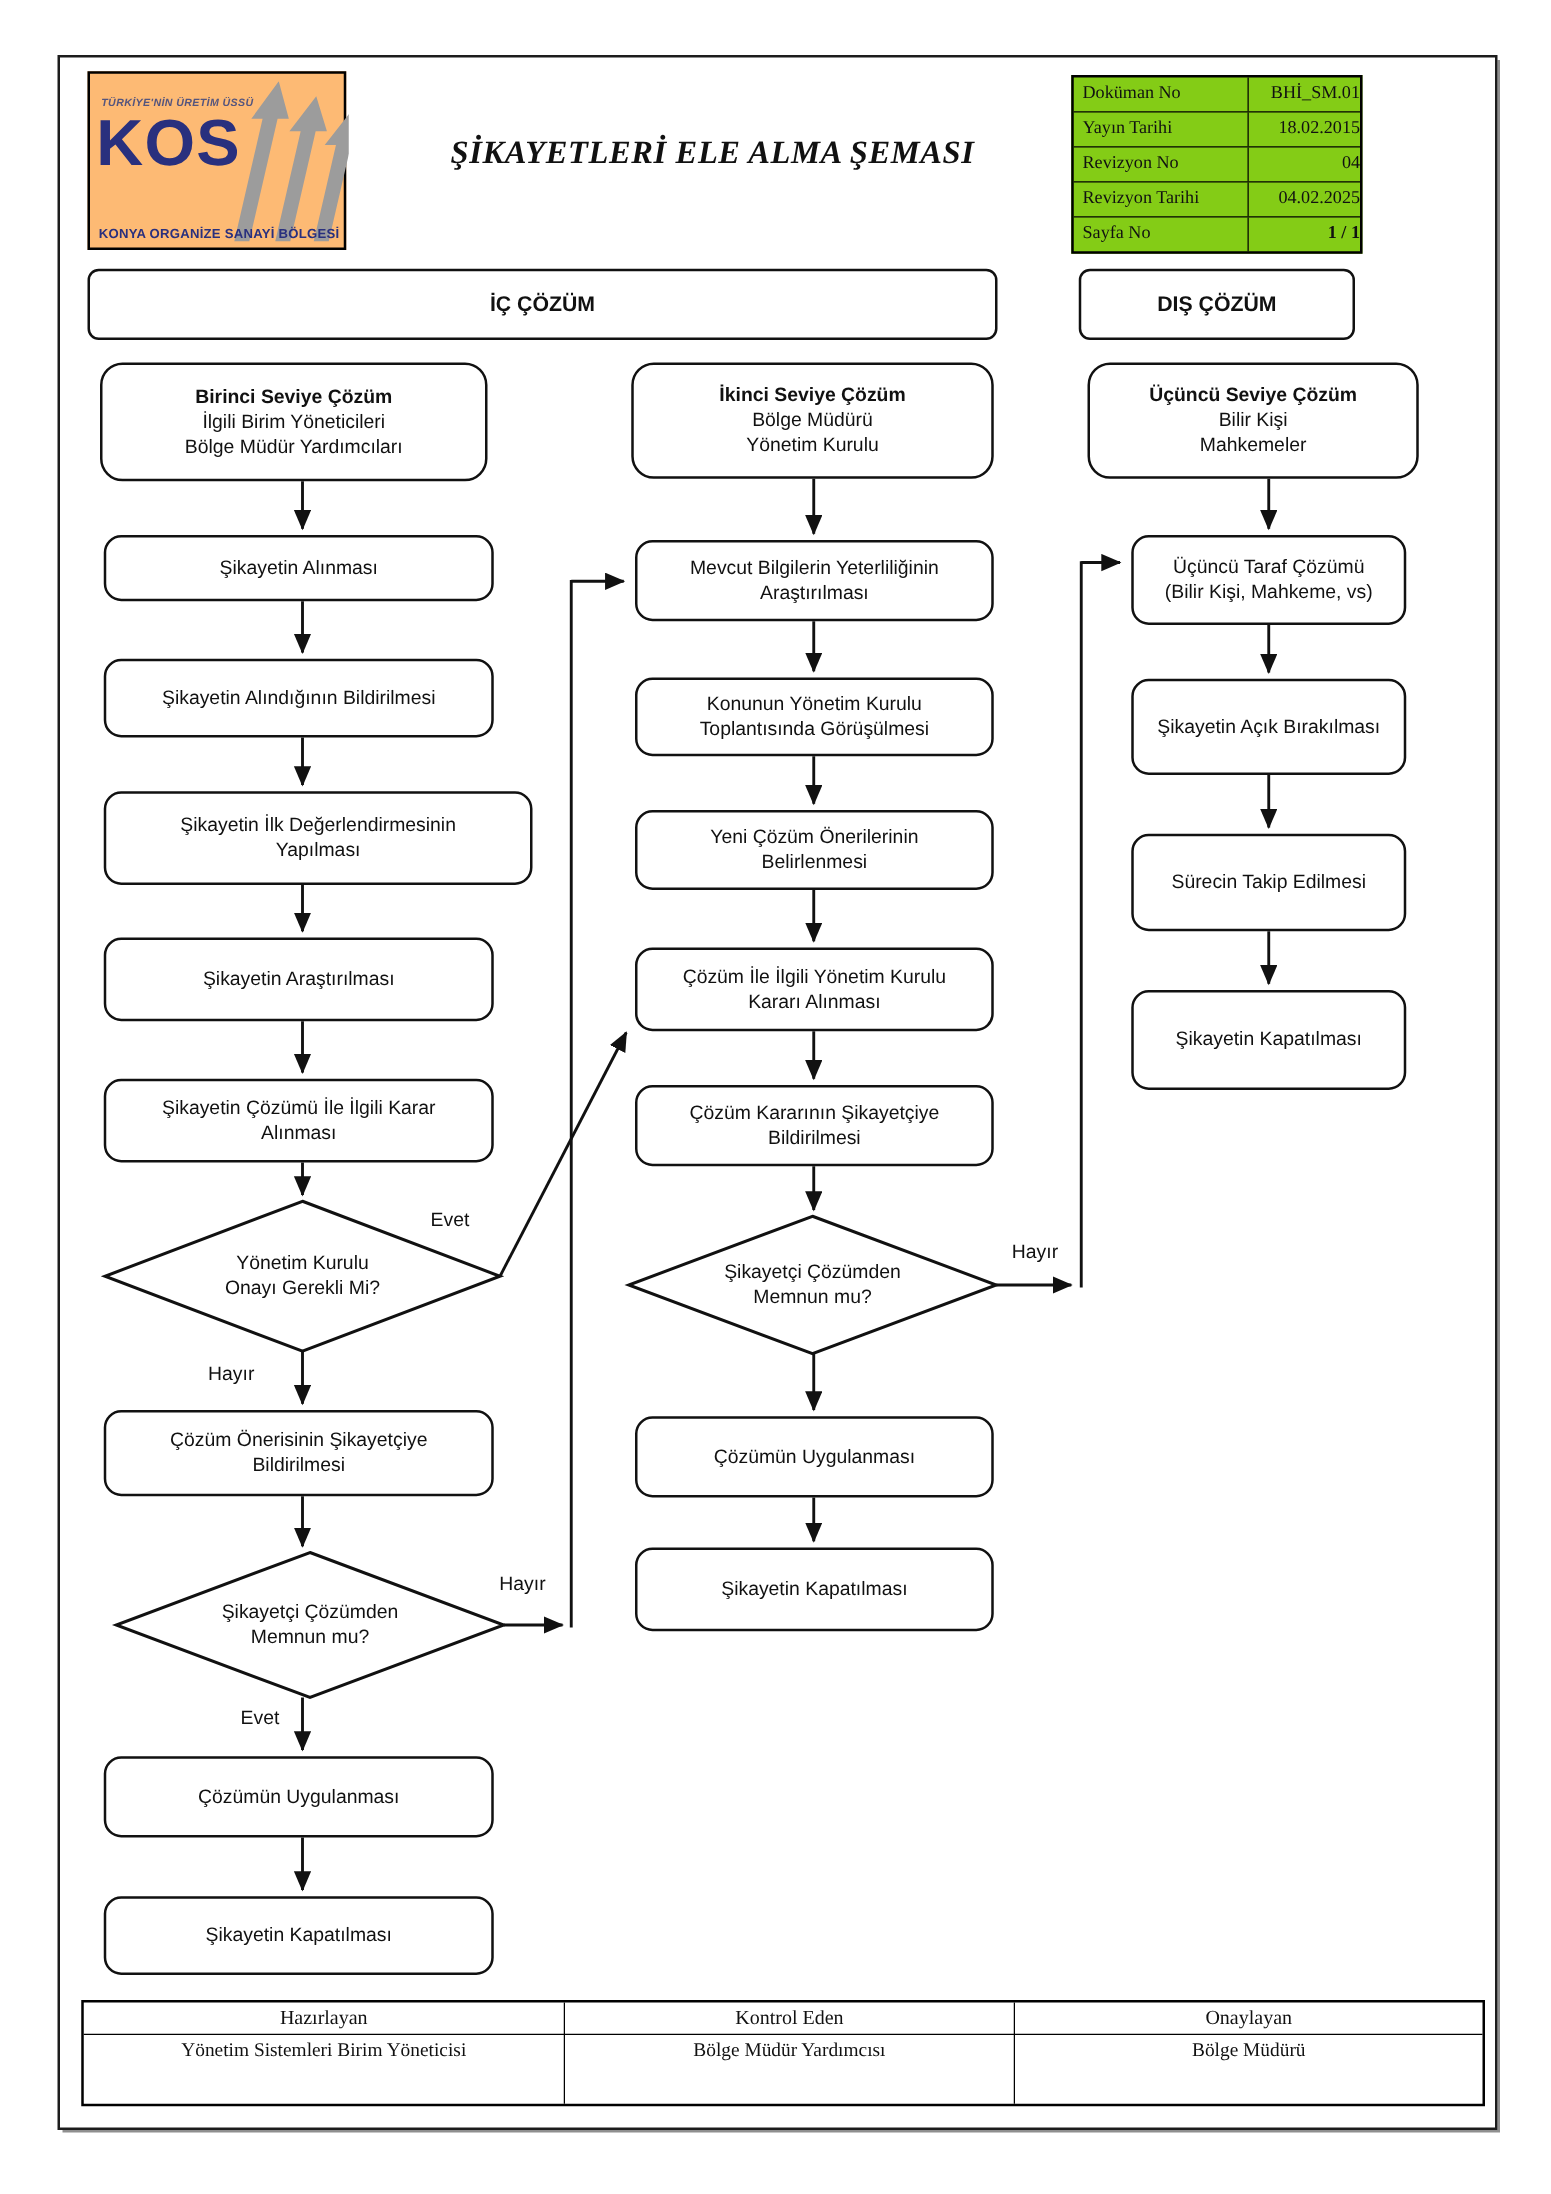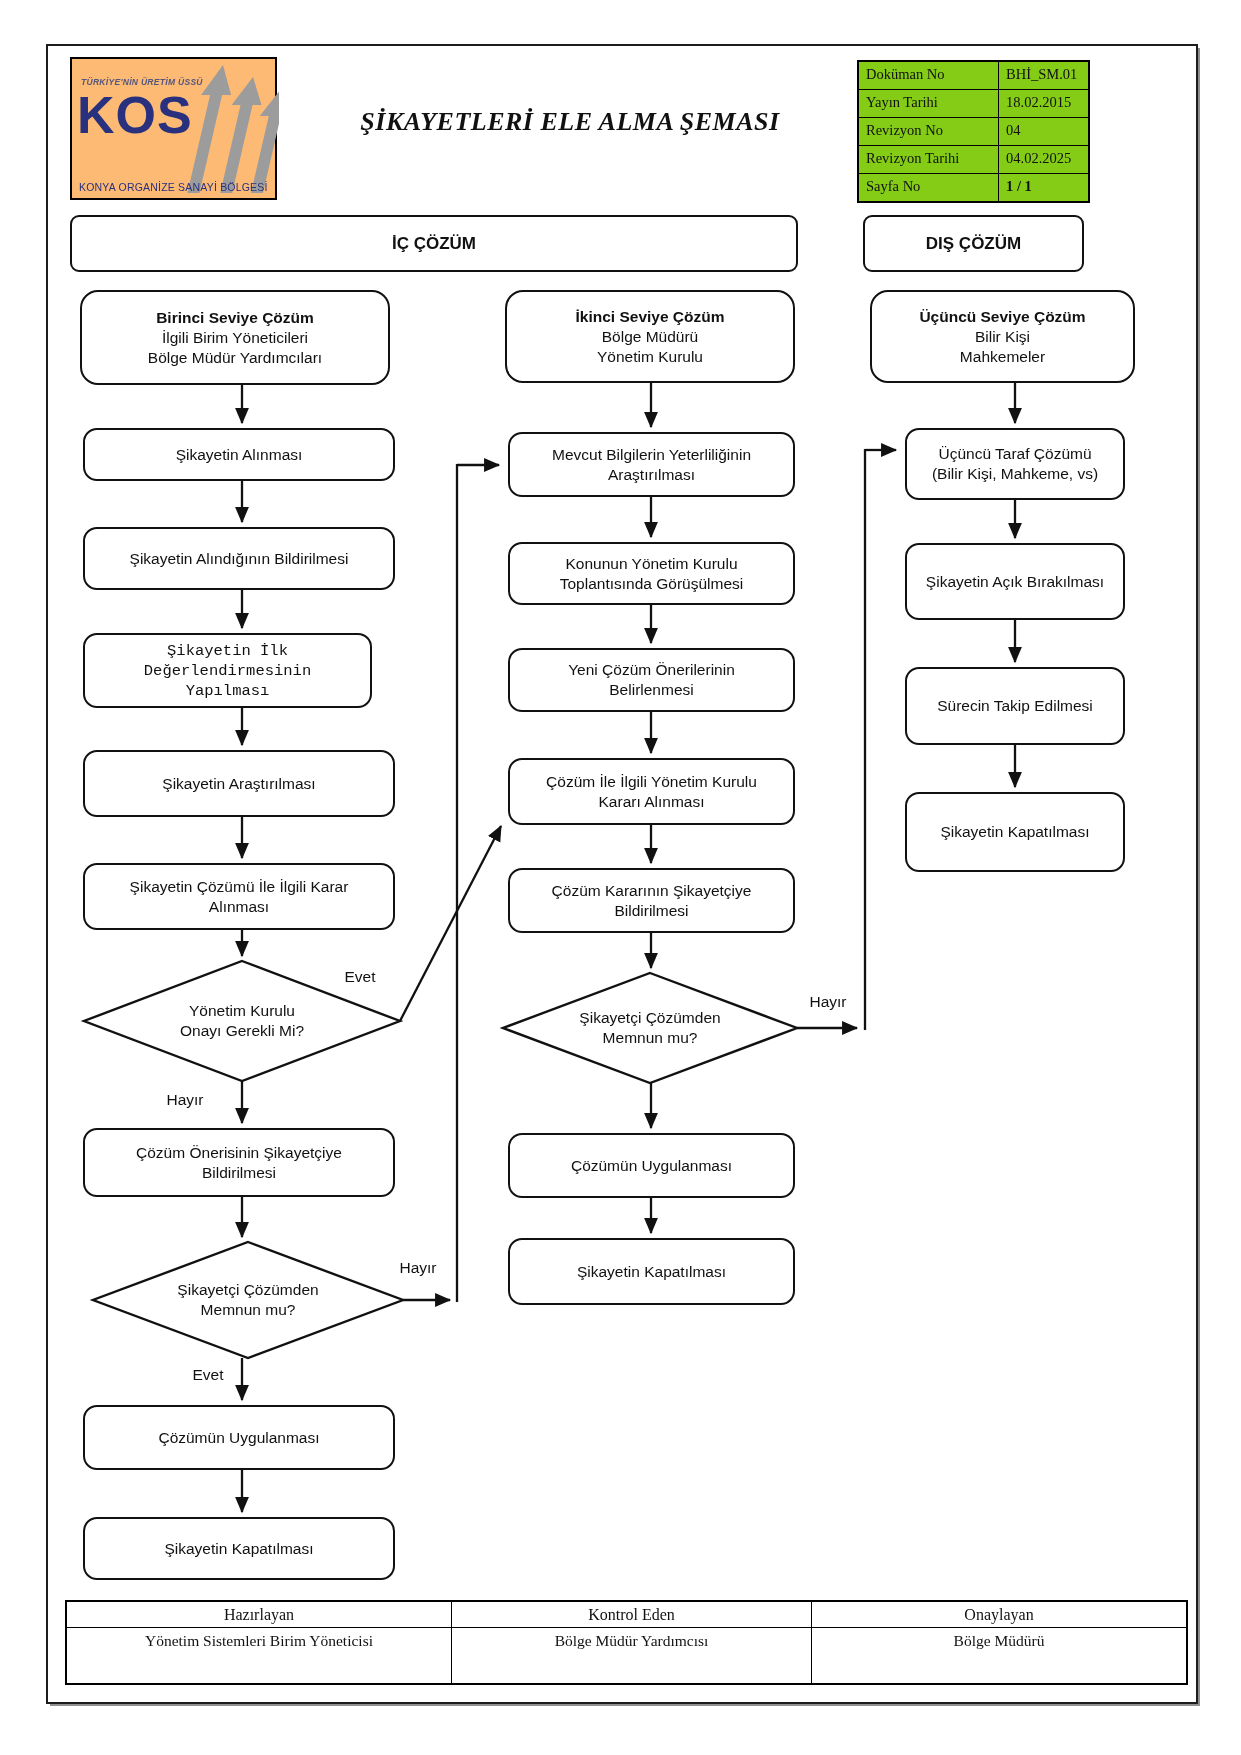--- a/index.html
+++ b/index.html
@@ -7,30 +7,30 @@
          font-family:"Liberation Sans",sans-serif;color:#111;}
   .abs{position:absolute;box-sizing:border-box;}
   #page-border{left:46px;top:44px;width:1152px;height:1660px;border:2px solid #1c1c1c;
                box-shadow:3px 3px 0 -1px #8f8f8f;background:#fff;}
   
   #logo-cell{left:70px;top:57px;width:207px;height:143px;border:2px solid #000;background:#fdba74;}
   .logo-tagline{position:absolute;left:9px;top:18px;font-size:8.5px;font-style:italic;font-weight:bold;
                 color:#55557d;letter-spacing:.3px;white-space:nowrap;}
   .logo-acronym{position:absolute;left:5px;top:30px;font-size:52px;line-height:52px;font-weight:800;
                 color:#29307e;letter-spacing:1px;}
-  .logo-org{position:absolute;left:7px;bottom:5px;font-size:10.5px;font-weight:normal;color:#29307e;
+  .logo-org{position:absolute;left:7px;bottom:5px;font-size:10.5px;font-weight:bold;color:#29307e;
             letter-spacing:.2px;white-space:nowrap;}
   #doc-title{left:290px;top:103px;width:560px;text-align:center;
              font:bold italic 26px/38px "Liberation Serif",serif;letter-spacing:.5px;white-space:nowrap;}
   #doc-table{left:857px;top:60px;width:233px;border:2px solid #000;background:#84cc16;
              font:14.5px "Liberation Serif",serif;}
   .dt-row{display:flex;height:27px;border-top:1px solid #000;}
   .dt-row:first-child{border-top:none;}
   .dt-label{width:140px;border-right:1px solid #000;padding:4px 0 0 7px;box-sizing:border-box;}
-  .dt-value{flex:1;padding:4px 0 0 7px;box-sizing:border-box;}
+  .dt-value{flex:1;padding:4px 0 0 7px;box-sizing:border-box;text-align:right;}
   .dt-bold{font-weight:bold;}
   
   .lane{border:2px solid #111;border-radius:9px;display:flex;align-items:center;justify-content:center;
         font-size:17px;font-weight:bold;background:#fff;}
   .box{border:2px solid #111;border-radius:14px;display:flex;flex-direction:column;align-items:center;
        justify-content:center;text-align:center;font-size:15.5px;line-height:20px;background:#fff;
        white-space:pre-line;padding:2px 8px;}
   .lvl{border-radius:18px;}
   .lvl .t{font-weight:bold;white-space:pre-line;}
   .lvl .s{white-space:pre-line;}
@@ -155,21 +155,21 @@
 Yönetim Kurulu</div>
   </div>
   <div class="abs box lvl" style="left:870px;top:290px;width:265px;height:93px;">
     <div class="t">Üçüncü Seviye Çözüm</div>
     <div class="s">Bilir Kişi
 Mahkemeler</div>
   </div>
 
   <div class="abs box" style="left:83px;top:428px;width:312px;height:53px;">Şikayetin Alınması</div>
   <div class="abs box" style="left:83px;top:527px;width:312px;height:63px;">Şikayetin Alındığının Bildirilmesi</div>
-  <div class="abs box" style="left:83px;top:633px;width:289px;height:75px;font-family:Liberation Mono, monospace;">Şikayetin İlk Değerlendirmesinin
+  <div class="abs box" style="left:83px;top:633px;width:343px;height:75px;">Şikayetin İlk Değerlendirmesinin
 Yapılması</div>
   <div class="abs box" style="left:83px;top:750px;width:312px;height:67px;">Şikayetin Araştırılması</div>
   <div class="abs box" style="left:83px;top:863px;width:312px;height:67px;">Şikayetin Çözümü İle İlgili Karar
 Alınması</div>
   <div class="dtext" style="left:132px;top:996px;width:220px;height:50px;">Yönetim Kurulu
 Onayı Gerekli Mi?</div>
   <div class="abs box" style="left:83px;top:1128px;width:312px;height:69px;">Çözüm Önerisinin Şikayetçiye
 Bildirilmesi</div>
   <div class="dtext" style="left:138px;top:1275px;width:220px;height:50px;">Şikayetçi Çözümden
 Memnun mu?</div>

